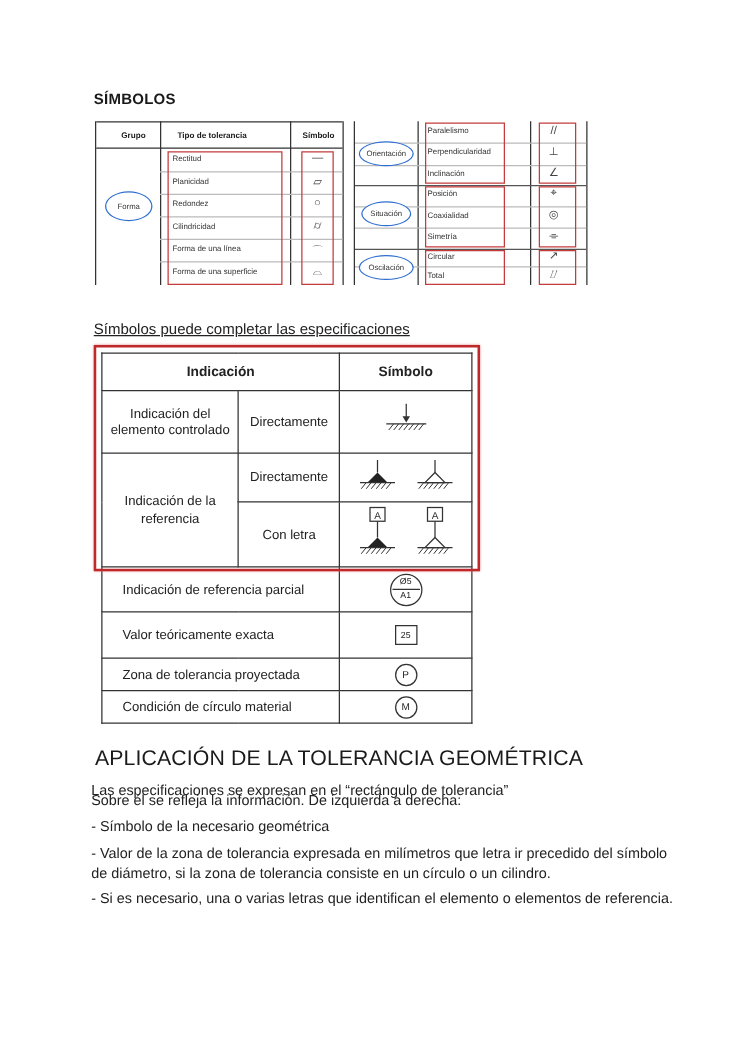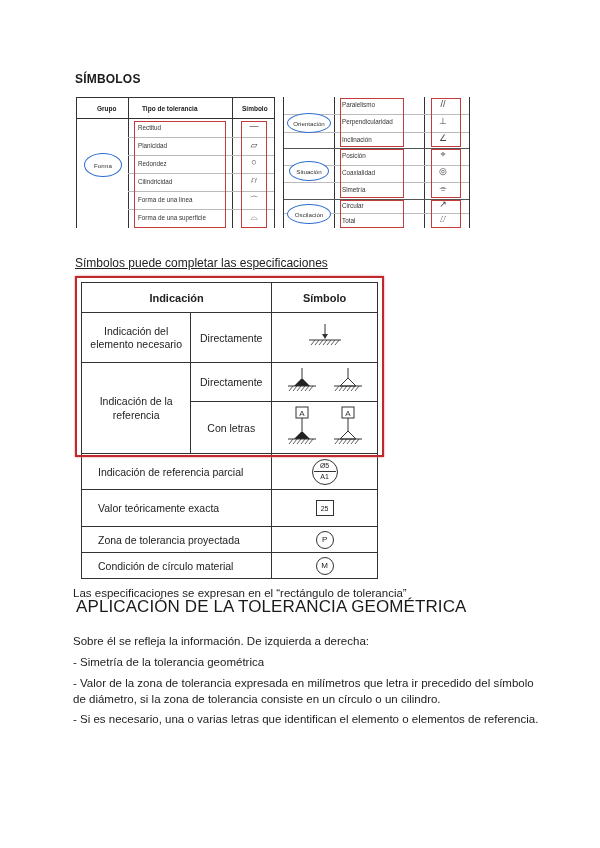--- a/index.html
+++ b/index.html
@@ -129,21 +129,21 @@
 <div class="subhead">Símbolos puede completar las especificaciones</div>
 
 <div class="t3">
   <table>
     <tbody>
         <tr>
       <th colspan="2" style="width:191px">Indicación</th>
       <th style="width:106px">Símbolo</th>
     </tr>
     <tr style="height:50px">
-      <td style="width:110px;line-height:13px">Indicación del elemento necesario</td>
+      <td style="width:110px;line-height:13px">Indicación del elemento controlado</td>
       <td style="width:81px">Directamente</td>
       <td>
         <svg width="40" height="30" viewBox="0 0 40 30">
           <line x1="20" y1="2" x2="20" y2="14" stroke="#333" stroke-width="1"></line>
           <polygon points="17,12 23,12 20,17" fill="#333"></polygon>
           <line x1="4" y1="18" x2="36" y2="18" stroke="#333" stroke-width="1"></line>
           <g stroke="#333" stroke-width="0.8">
             <line x1="6" y1="23" x2="10" y2="18"></line>
                 <line x1="10" y1="23" x2="14" y2="18"></line>
                 <line x1="14" y1="23" x2="18" y2="18"></line>
@@ -179,21 +179,21 @@
                 <line x1="59" y1="25" x2="63" y2="20"></line>
                 <line x1="63" y1="25" x2="67" y2="20"></line>
                 <line x1="67" y1="25" x2="71" y2="20"></line>
                 <line x1="71" y1="25" x2="75" y2="20"></line>
                 <line x1="75" y1="25" x2="79" y2="20"></line>
               </g>
         </svg>
       </td>
     </tr>
     <tr style="height:52px">
-      <td>Con letras</td>
+      <td>Con letra</td>
       <td>
         <svg width="90" height="44" viewBox="0 0 90 44">
           <rect x="16" y="2" width="12" height="11" fill="#fff" stroke="#333"></rect>
           <text x="22" y="11" font-size="8" text-anchor="middle" fill="#333" font-family="Liberation Sans, sans-serif">A</text>
           <line x1="22" y1="13" x2="22" y2="26" stroke="#333"></line>
           <polygon points="14,34 30,34 22,26" fill="#222"></polygon>
           <line x1="8" y1="34" x2="36" y2="34" stroke="#333"></line>
           <g stroke="#333" stroke-width="0.8">
                 <line x1="9" y1="39" x2="13" y2="34"></line>
                 <line x1="13" y1="39" x2="17" y2="34"></line>
@@ -239,17 +239,17 @@
     <tr style="height:26px">
       <td colspan="2" class="left-txt">Condición de círculo material</td>
       <td><span class="circle-sym">M</span></td>
     </tr>
   </tbody>
     </table>
   <div class="frame"></div>
 </div>
 
 <div class="h-aplic">APLICACIÓN DE LA TOLERANCIA GEOMÉTRICA</div>
-<div class="para" style="top:586px">Las especificaciones se expresan en el “rectángulo de tolerancia”</div>
+<div class="para" style="top:626px">Las especificaciones se expresan en el “rectángulo de tolerancia”</div>
 <div class="para" style="top:634px">Sobre él se refleja la información. De izquierda a derecha:</div>
-<div class="para" style="top:655px">- Simetría de la tolerancia geométrica</div>
+<div class="para" style="top:655px">- Símbolo de la necesario geométrica</div>
 <div class="para" style="top:676px">- Valor de la zona de tolerancia expresada en milímetros que letra ir precedido del símbolo de diámetro, si la zona de tolerancia consiste en un círculo o un cilindro.</div>
 <div class="para" style="top:712px">- Si es necesario, una o varias letras que identifican el elemento o elementos de referencia.</div>
 
 </body></html>

